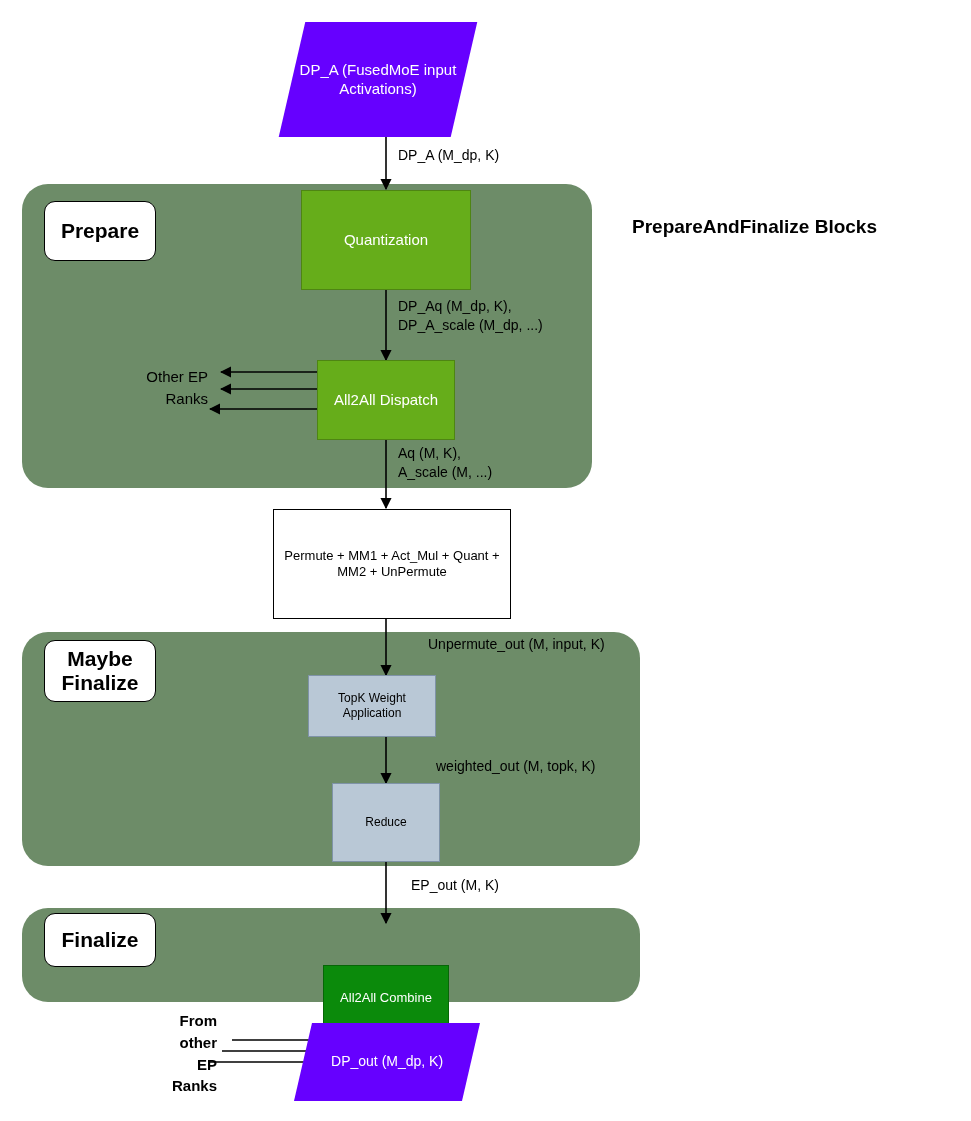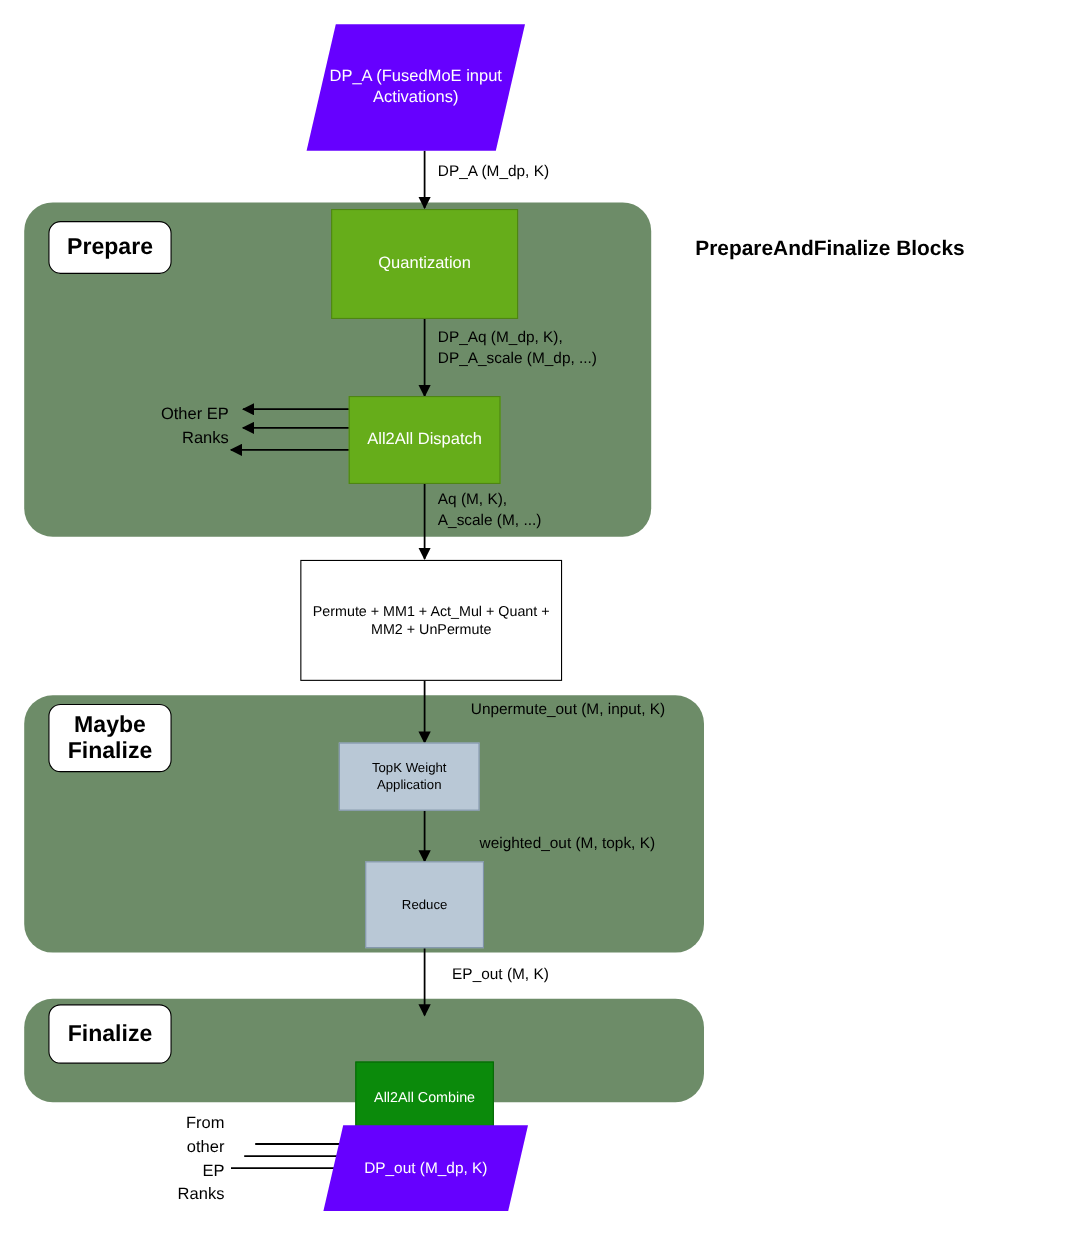--- a/index.html
+++ b/index.html
@@ -153,21 +153,21 @@
       <line x1="318" y1="372" x2="221" y2="372"></line>
       <line x1="318" y1="389" x2="221" y2="389"></line>
       <line x1="318" y1="409" x2="210" y2="409"></line>
 
       <line x1="232" y1="1040" x2="333" y2="1040"></line>
       <line x1="222" y1="1051" x2="324" y2="1051"></line>
       <line x1="210" y1="1062" x2="321" y2="1062"></line>
     </g>
   </svg>
 
-  <div class="group-label" style="left:44px; top:201px; width:112px; height:48px;">Prepare</div>
+  <div class="group-label" style="left:44px; top:201px; width:112px; height:60px;">Prepare</div>
   <div class="group-label" style="left:44px; top:640px; width:112px; height:62px; white-space:pre-line;">Maybe
 Finalize</div>
   <div class="group-label" style="left:44px; top:913px; width:112px; height:54px;">Finalize</div>
 
   <div class="parallelogram" style="left:292px; top:22px; width:172px; height:115px; font-size:15px;">
     <span>DP_A
 (FusedMoE input
 Activations)</span>
   </div>
 
@@ -210,20 +210,20 @@
 
   <div class="edge-label" style="left:428px; top:635px;">Unpermute_out (M, input, K)</div>
 
   <div class="edge-label" style="left:436px; top:757px;">weighted_out (M, topk, K)</div>
 
   <div class="edge-label" style="left:411px; top:876px;">EP_out (M, K)</div>
 
   <div class="side-label" style="left:130px; top:366px; width:78px;">Other EP
 Ranks</div>
 
-  <div class="side-label" style="left:132px; top:1010px; width:72px;">From
+  <div class="side-label" style="left:145px; top:1010px; width:72px;font-weight:bold;">From
 other
 EP
 Ranks</div>
 
   <div class="diagram-title" style="left:632px; top:216px;">PrepareAndFinalize Blocks</div>
 
 </div>
 
 </body></html>

